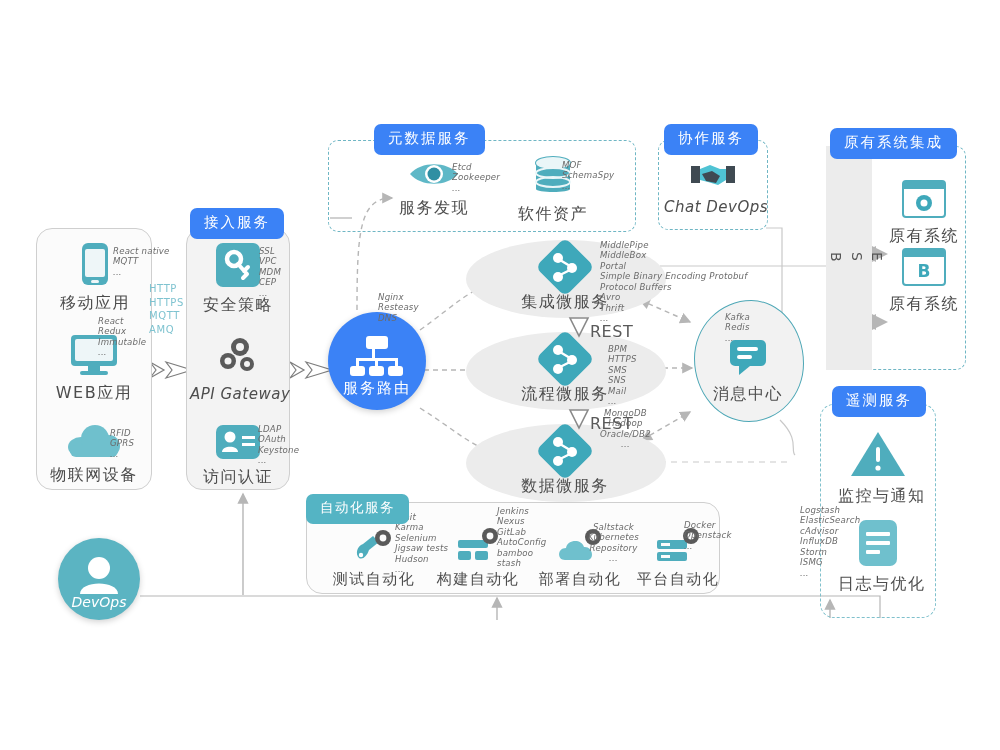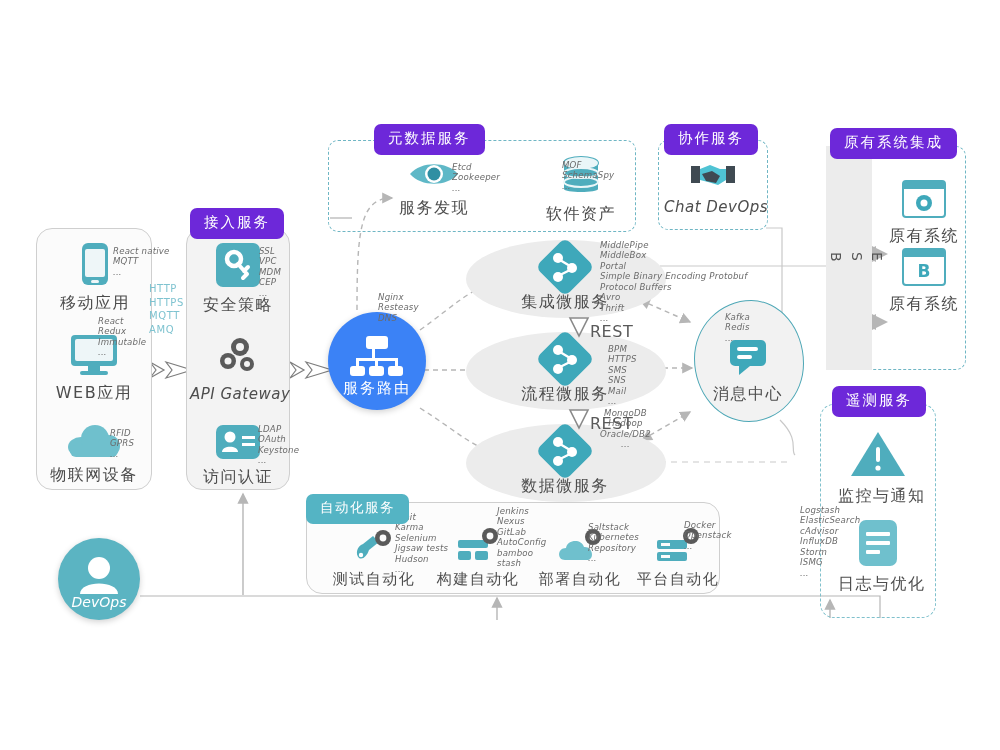--- a/index.html
+++ b/index.html
@@ -16,21 +16,21 @@
   .grp.solid{border:1.5px solid #cfcfcf;border-radius:16px;background:#fbfbfb;}
   .grp.dash{border:1.6px dashed #6fb6c4;border-radius:10px;background:transparent;}
   .grp.dashgray{border:1.6px dashed #7fc0cc;border-radius:14px;background:transparent;}
 
   
   .badge{
     position:absolute;z-index:6;padding:5px 14px 7px;border-radius:7px;
     font-size:14.5px;letter-spacing:2px;color:#ffffff;white-space:nowrap;
     font-family:"DejaVu Sans","Liberation Sans",sans-serif;
   }
-  .badge.gray{background:#6d28d9;}
+  .badge.gray{background:#3b82f6;}
   .badge.teal{background:#54b4c4;font-family:Liberation Serif, serif;}
   .badge:after{
     content:"";position:absolute;left:18px;bottom:-5px;
     border-left:7px solid transparent;border-right:0 solid transparent;
     border-top:6px solid inherit;
   }
 
   
   .node{position:absolute;text-align:center;}
   .node .cap{
@@ -269,21 +269,21 @@
         <circle cx="27" cy="16" r="9" fill="#fff"></circle>
         <circle cx="27" cy="16" r="6.5" fill="#2f8fa3"></circle>
       </svg>
     </div>
     <div class="cap">服务发现</div>
   </div>
   <div class="techs" style="left:452px;top:162px;white-space:pre;">Etcd
 Zookeeper
 ...</div>
 
-  <div class="node" style="left:536px;top:156px;width:90px;">
+  <div class="node" style="left:508px;top:156px;width:90px;">
     <div class="ic">
       <svg width="44" height="40" viewBox="0 0 44 40">
         <ellipse cx="22" cy="7" rx="17" ry="6" fill="#eaf6f8" stroke="#4fadbd" stroke-width="2"></ellipse>
         <path d="M5,7 L5,33 C5,37 39,37 39,33 L39,7" fill="#4fadbd"></path>
         <ellipse cx="22" cy="7" rx="17" ry="6" fill="#eaf6f8"></ellipse>
         <ellipse cx="22" cy="17" rx="17" ry="5" fill="none" stroke="#eaf6f8" stroke-width="2"></ellipse>
         <ellipse cx="22" cy="26" rx="17" ry="5" fill="none" stroke="#eaf6f8" stroke-width="2"></ellipse>
       </svg>
     </div>
     <div class="cap">软件资产</div>
@@ -518,21 +518,21 @@
   <div class="node" style="left:534px;top:528px;width:92px;">
     <div class="ic">
       <svg width="50" height="34" viewBox="0 0 50 34">
         <path d="M10,32 C2,32 2,20 11,20 C12,12 26,10 29,19 C38,18 40,32 32,32 Z" fill="#6fc0cd"></path>
         <circle cx="38" cy="9" r="8" fill="#5a5a5a"></circle>
         <circle cx="38" cy="9" r="3.4" fill="#fcfcfc"></circle>
       </svg>
     </div>
     <div class="cap" style="font-size:15px;">部署自动化</div>
   </div>
-  <div class="techs" style="left:588px;top:522px;white-space:pre;">Saltstack
+  <div class="techs" style="left:588px;top:522px;white-space:pre;text-align:center;">Saltstack
 Kubernetes
 Repository
 ...</div>
 
   <div class="node" style="left:632px;top:528px;width:92px;">
     <div class="ic">
       <svg width="48" height="34" viewBox="0 0 48 34">
         <rect x="3" y="12" width="30" height="9" rx="2" fill="#4fadbd"></rect>
         <rect x="7" y="15" width="9" height="3" fill="#fcfcfc"></rect>
         <rect x="3" y="24" width="30" height="9" rx="2" fill="#4fadbd"></rect>

